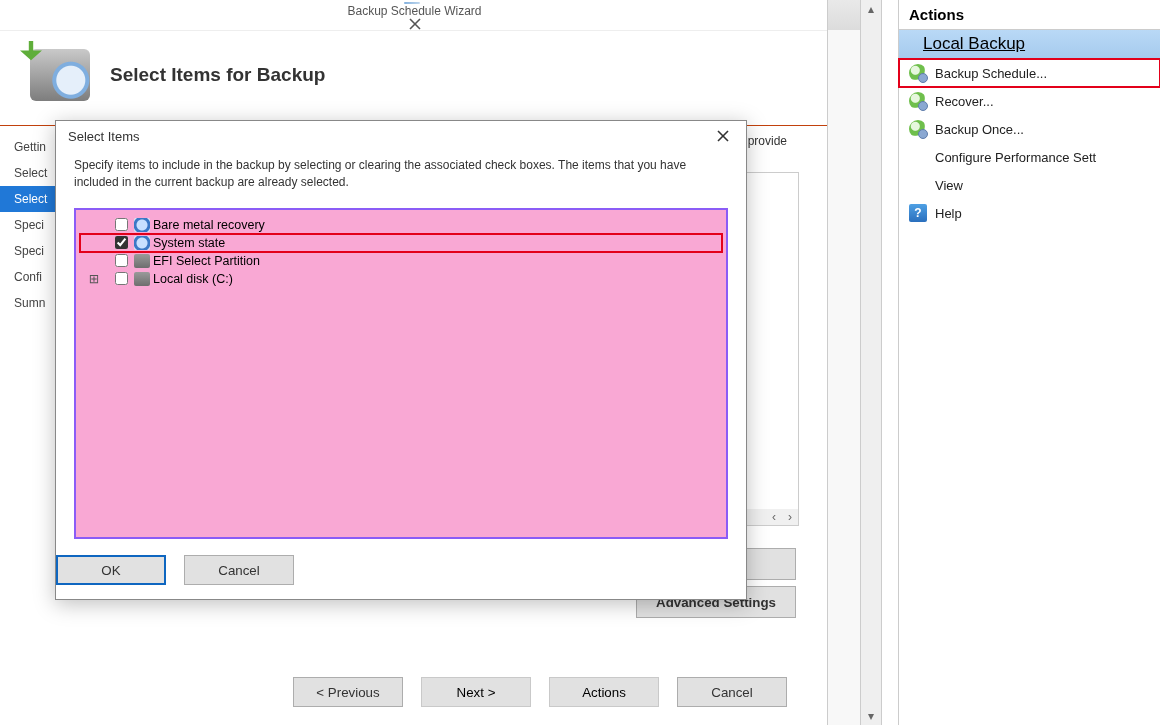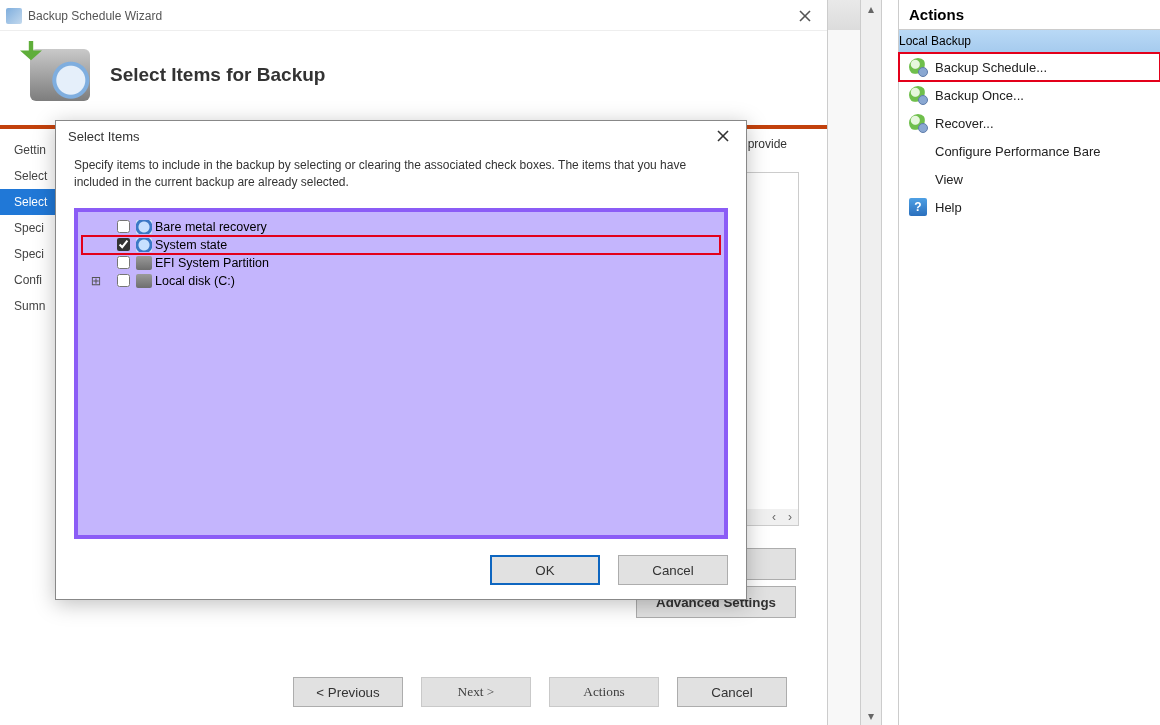--- a/index.html
+++ b/index.html
@@ -24,41 +24,42 @@
   height: 725px;
   border-right: 1px solid #ccc;
   background: #fff;
 }
 .wizard-titlebar {
   height: 28px;
   display: flex;
   align-items: center;
   padding: 2px 4px 0 6px;
   border-bottom: 1px solid #eee;
+  flex-direction: column;
 }
 .wizard-title-icon {
   width: 16px; height: 16px; margin-right: 6px;
   background: linear-gradient(135deg,#7faedd,#c3d9ee);
   border-radius: 2px;
 }
 .wizard-title-text {
   flex: 1;
   color: #555;
 }
 .wizard-close {
   width: 36px; height: 22px;
   display: flex; align-items: center; justify-content: center;
   color: #555;
 }
 
 .wizard-header {
   padding: 18px 30px 24px 30px;
   display: flex;
   align-items: center;
-  border-bottom: 4px solid #c2410c;
+  border-bottom: 1px solid #c2410c;
 }
 .wizard-header-icon {
   width: 60px; height: 52px;
   background:
     radial-gradient(circle at 68% 60%, #e5effa 0 14px, transparent 15px),
     radial-gradient(circle at 68% 60%, #7faedf 0 18px, transparent 19px),
     linear-gradient(#c9c9c9,#7d7d7d);
   border-radius: 6px;
   position: relative;
   margin-right: 20px;
@@ -116,23 +117,22 @@
 }
 .wizard-buttons button,
 .btn {
   width: 110px;
   height: 30px;
   background: #e1e1e1;
   border: 1px solid #adadad;
   color: #333;
 }
 .btn.disabled {
-  color: #404040;
+  color: #000000;
   border-color:#c9c9c9;
-  font-family:Liberation Serif, serif;
 }
 
 
 .btn-wide { width: 160px; height:32px;font-weight:bold; }
 .items-btn {
   position: absolute;
   left: 636px; top: 548px;
 }
 .adv-btn {
   position: absolute;
@@ -185,23 +185,24 @@
   border-left:1px solid #ccc;
 }
 .actions-header {
   padding: 6px 10px;
   font-weight: bold;
   font-size: 15px;
   border-bottom:1px solid #ccc;
 }
 .actions-section {
   background: linear-gradient(#b9d9f6, #a6cbee);
-  padding: 4px 0;
-  font-size: 12px;
+  padding: 4px 24px;
+  font-size: 17px;
   border-bottom: 1px solid #8eb7dc;
+  text-decoration: underline;
 }
 .action-item {
   display:flex;
   align-items:center;
   gap:8px;
   padding: 5px 10px;
   font-size: 13px;
   color:#222;
   white-space: nowrap;
 }
@@ -242,22 +243,22 @@
 .modal-close { width:30px; height:22px; display:flex; align-items:center; justify-content:center; color:#333; }
 
 .modal-desc {
   padding: 4px 18px 10px 18px;
   color:#333;
   line-height: 1.45;
 }
 .tree-box {
   margin: 6px 18px 8px 18px;
   flex:1;
-  border:4px solid #8b5cf6;
-  background:#c4b5fd;
+  border:2px solid #8b5cf6;
+  background:#f9a8d4;
   padding: 6px 4px;
   overflow:auto;
 }
 .tree-item {
   display:flex;
   align-items:center;
   height: 18px;
   padding-left: 28px;
   gap: 3px;
   font-size: 12.5px;
@@ -272,21 +273,21 @@
   width:16px; height:14px;
   background: linear-gradient(#9a9a9a,#6e6e6e);
   border-radius:2px;
   flex:none;
 }
 .tree-icon.blue { background: radial-gradient(circle at 50% 50%, #c7e0ff 0 5px, #3b78c6 6px 8px, transparent 9px), #dce9f7; }
 
 .modal-buttons {
   display:flex;
   gap: 18px;
-  justify-content: flex-end;
+  justify-content: flex-start;
   padding: 8px 18px 14px 0;
 }
 .btn-ok {
   border: 2px solid #0e66c0;
 }
 
 .right-text2 {
   position:absolute;
   left: 837px; top: 156px;
   color:#333;
@@ -364,29 +365,29 @@
   <div class="actions-pane">
     <div class="actions-header">Actions</div>
     <div class="actions-section">Local Backup</div>
     <div id="actions-list">
         <div class="action-item hl-red">
           <div class="action-icon icon-green"></div>
           <span>Backup Schedule...</span>
         </div>
         <div class="action-item">
           <div class="action-icon icon-green"></div>
-          <span>Backup Once...</span>
+          <span>Recover...</span>
         </div>
         <div class="action-item">
           <div class="action-icon icon-green"></div>
-          <span>Recover...</span>
+          <span>Backup Once...</span>
         </div>
         <div class="action-item">
           <div class="action-icon " style="visibility: hidden;"></div>
-          <span>Configure Performance Bare</span>
+          <span>Configure Performance Sett</span>
         </div>
         <div class="action-item">
           <div class="action-icon " style="visibility: hidden;"></div>
           <span>View</span>
         </div>
         <div class="action-item">
           <div class="action-icon icon-help">?</div>
           <span>Help</span>
         </div>
       </div>
@@ -414,21 +415,21 @@
       <div class="tree-item hl-red">
         <span class="exp"></span>
         <input type="checkbox" checked="" style="">
         <span class="tree-icon blue"></span>
         <span>System state</span>
       </div>
       <div class="tree-item">
         <span class="exp"></span>
         <input type="checkbox" style="">
         <span class="tree-icon "></span>
-        <span>EFI System Partition</span>
+        <span>EFI Select Partition</span>
       </div>
       <div class="tree-item">
         <span class="exp">⊞</span>
         <input type="checkbox" style="">
         <span class="tree-icon "></span>
         <span>Local disk (C:)</span>
       </div>
     </div>
   <div class="modal-buttons">
     <button class="btn btn-ok">OK</button>

